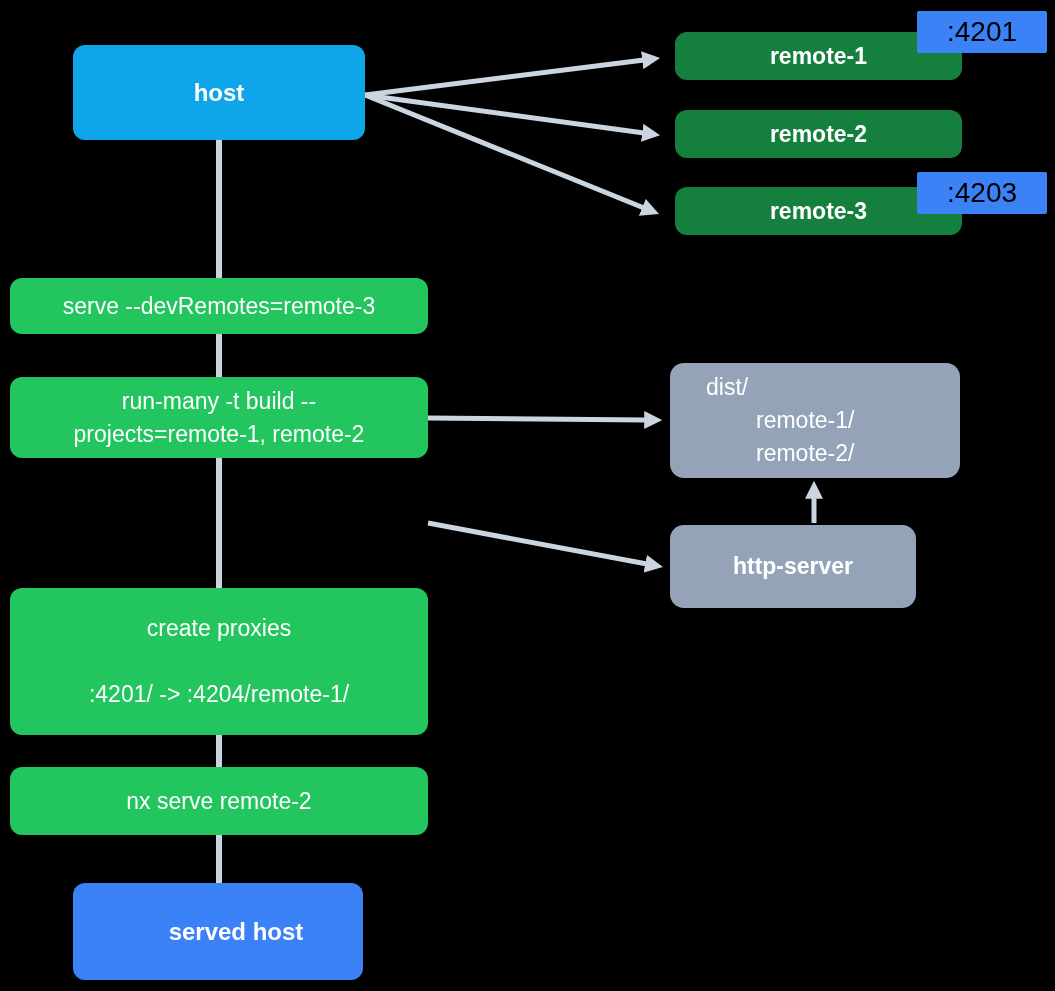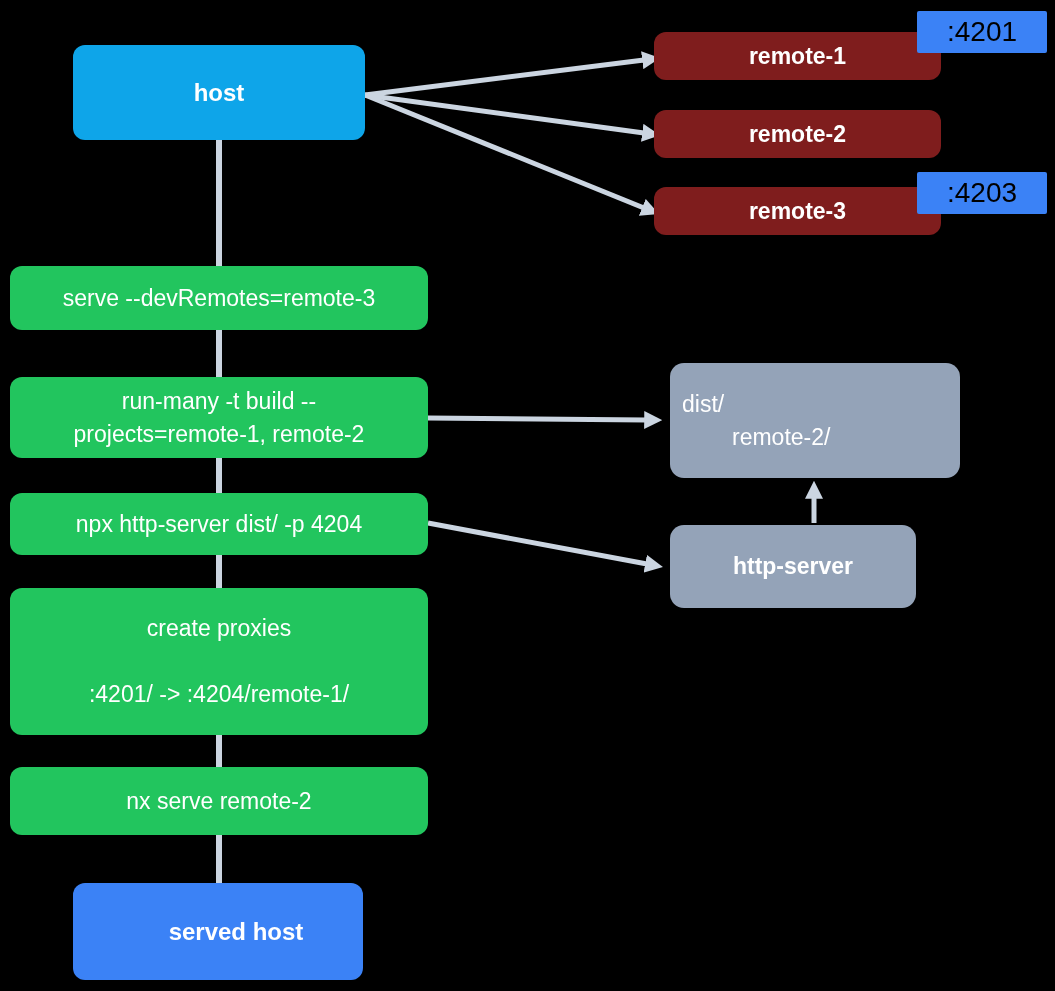--- a/index.html
+++ b/index.html
@@ -25,22 +25,22 @@
     left:73px; top:45px; width:292px; height:95px;
     background:#0EA5E9; border-radius:12px;
     font-weight:bold; font-size:24px;
   }
   .node-served-host {
     left:73px; top:883px; width:290px; height:97px;
     background:#3B82F6; border-radius:12px;
     font-weight:bold; font-size:24px;padding-left:36px;
   }
   .node-remote {
-    left:654px; width:287px; height:48px;
-    background:#7f1d1d; border-radius:12px;
+    left:675px; width:287px; height:48px;
+    background:#15803d; border-radius:12px;
     font-weight:bold; font-size:23px;
   }
   .port-badge {
     position:absolute;
     left:917px; width:130px; height:42px;
     background:#3B82F6; border-radius:2px;
     display:flex; align-items:center; justify-content:center;
     color:#000000; font-size:28px; font-weight:500;
     z-index:2;
   }
@@ -51,21 +51,21 @@
     flex-direction:column;
   }
   .line { min-height:33px; line-height:33px; text-align:center; }
   .node-dist {
     left:670px; top:363px; width:290px; height:115px;
     background:#94A3B8; border-radius:14px;
     font-size:23px;
     flex-direction:column;
     align-items:flex-start;
     justify-content:center;
-    padding-left:12px;
+    padding-left:36px;
   }
   .dist-line { min-height:33px; line-height:33px; }
   .dist-indent { padding-left:50px; }
   .node-http-server {
     left:670px; top:525px; width:246px; height:83px;
     background:#94A3B8; border-radius:14px;
     font-weight:bold; font-size:23px;
   }
 </style>
 </head>
@@ -106,45 +106,43 @@
     <span>remote-2</span>
   </div>
 
   <div class="node node-remote" style="top:187px">
     <span>remote-3</span>
   </div>
   <div class="port-badge" style="top:172px">
     <span>:4203</span>
   </div>
 
-  <div class="node step" style="top:266px;height:64px">
+  <div class="node step" style="top:278px;height:56px">
     <div class="line">serve --devRemotes=remote-3</div>
   </div>
 
   <div class="node step" style="top:377px;height:81px">
     <div class="line">run-many -t build --</div>
     <div class="line">projects=remote-1, remote-2</div>
   </div>
 
-  <div class="node step" style="top:493px;height:62px">
-    <div class="line">npx http-server dist/ -p 4204</div>
-  </div>
 
   <div class="node step" style="top:588px;height:147px">
     <div class="line">create proxies</div>
     <div class="line"></div>
     <div class="line">:4201/ -&gt; :4204/remote-1/</div>
   </div>
 
   <div class="node step" style="top:767px;height:68px">
     <div class="line">nx serve remote-2</div>
   </div>
 
   <div class="node node-dist">
     <div class="dist-line">dist/</div>
+    <div class="dist-line dist-indent">remote-1/</div>
     <div class="dist-line dist-indent">remote-2/</div>
   </div>
 
   <div class="node node-http-server">
     <span>http-server</span>
   </div>
 
   <div class="node node-served-host">
     <span>served host</span>
   </div>

